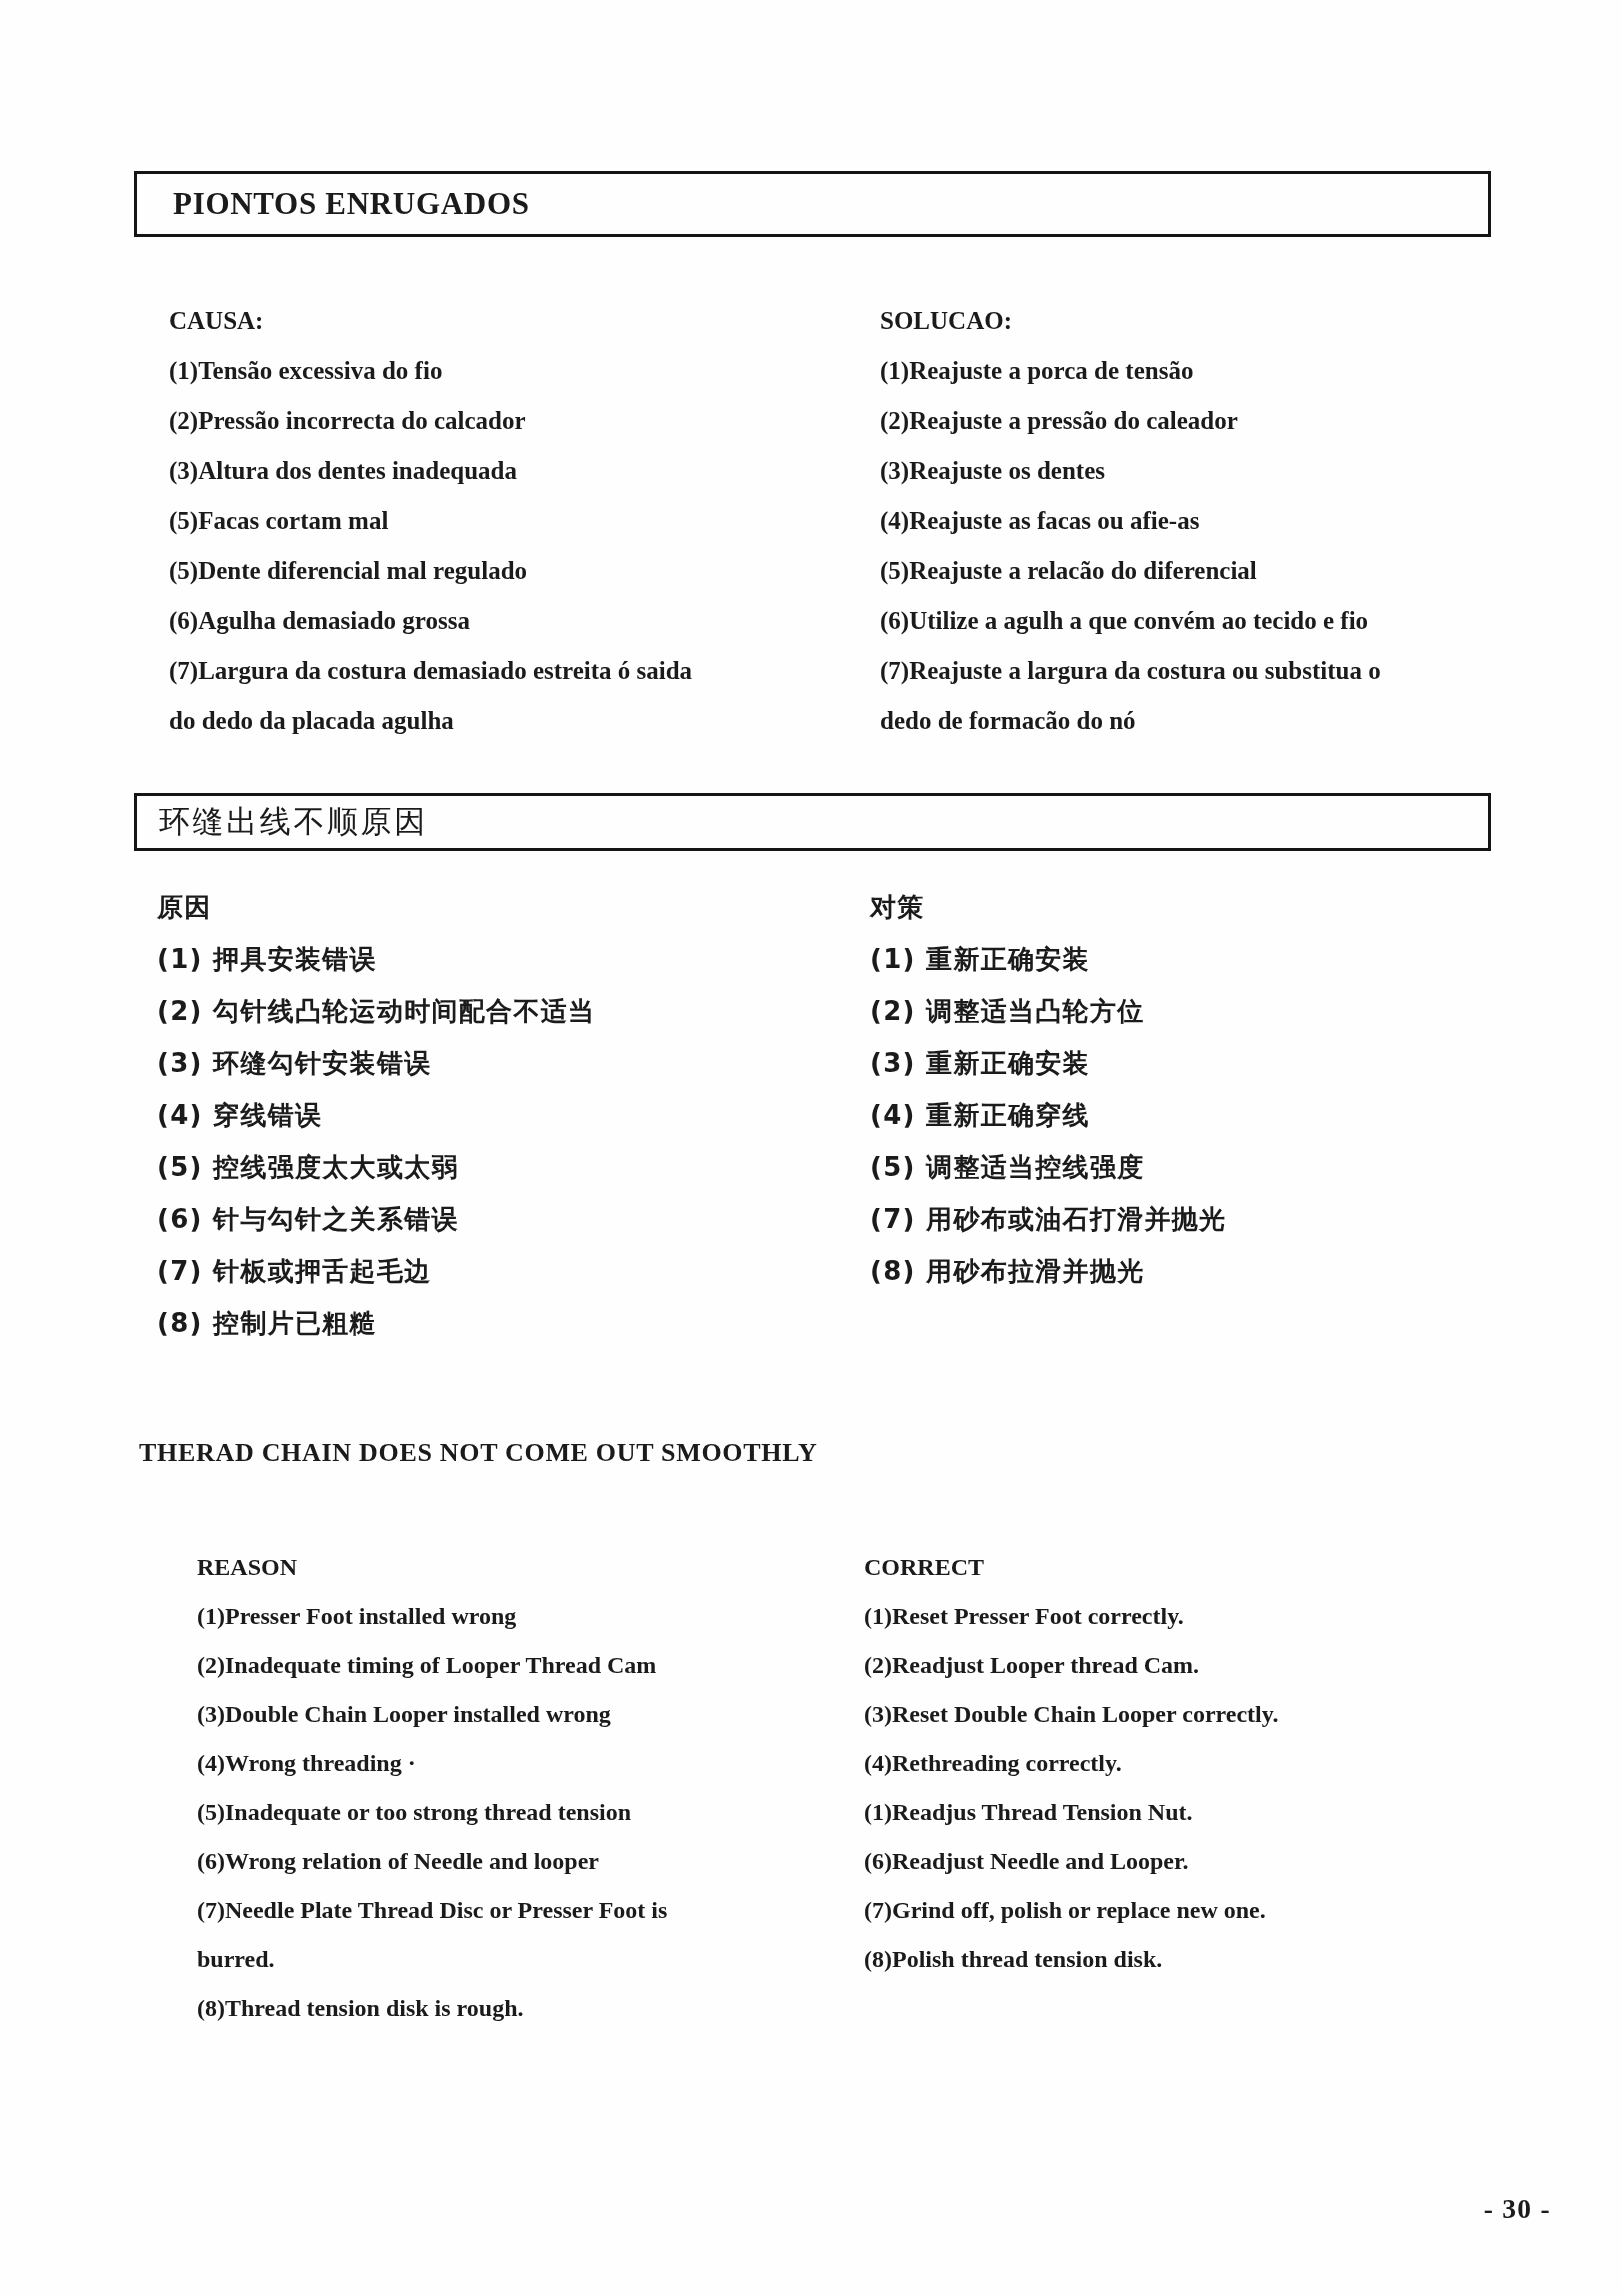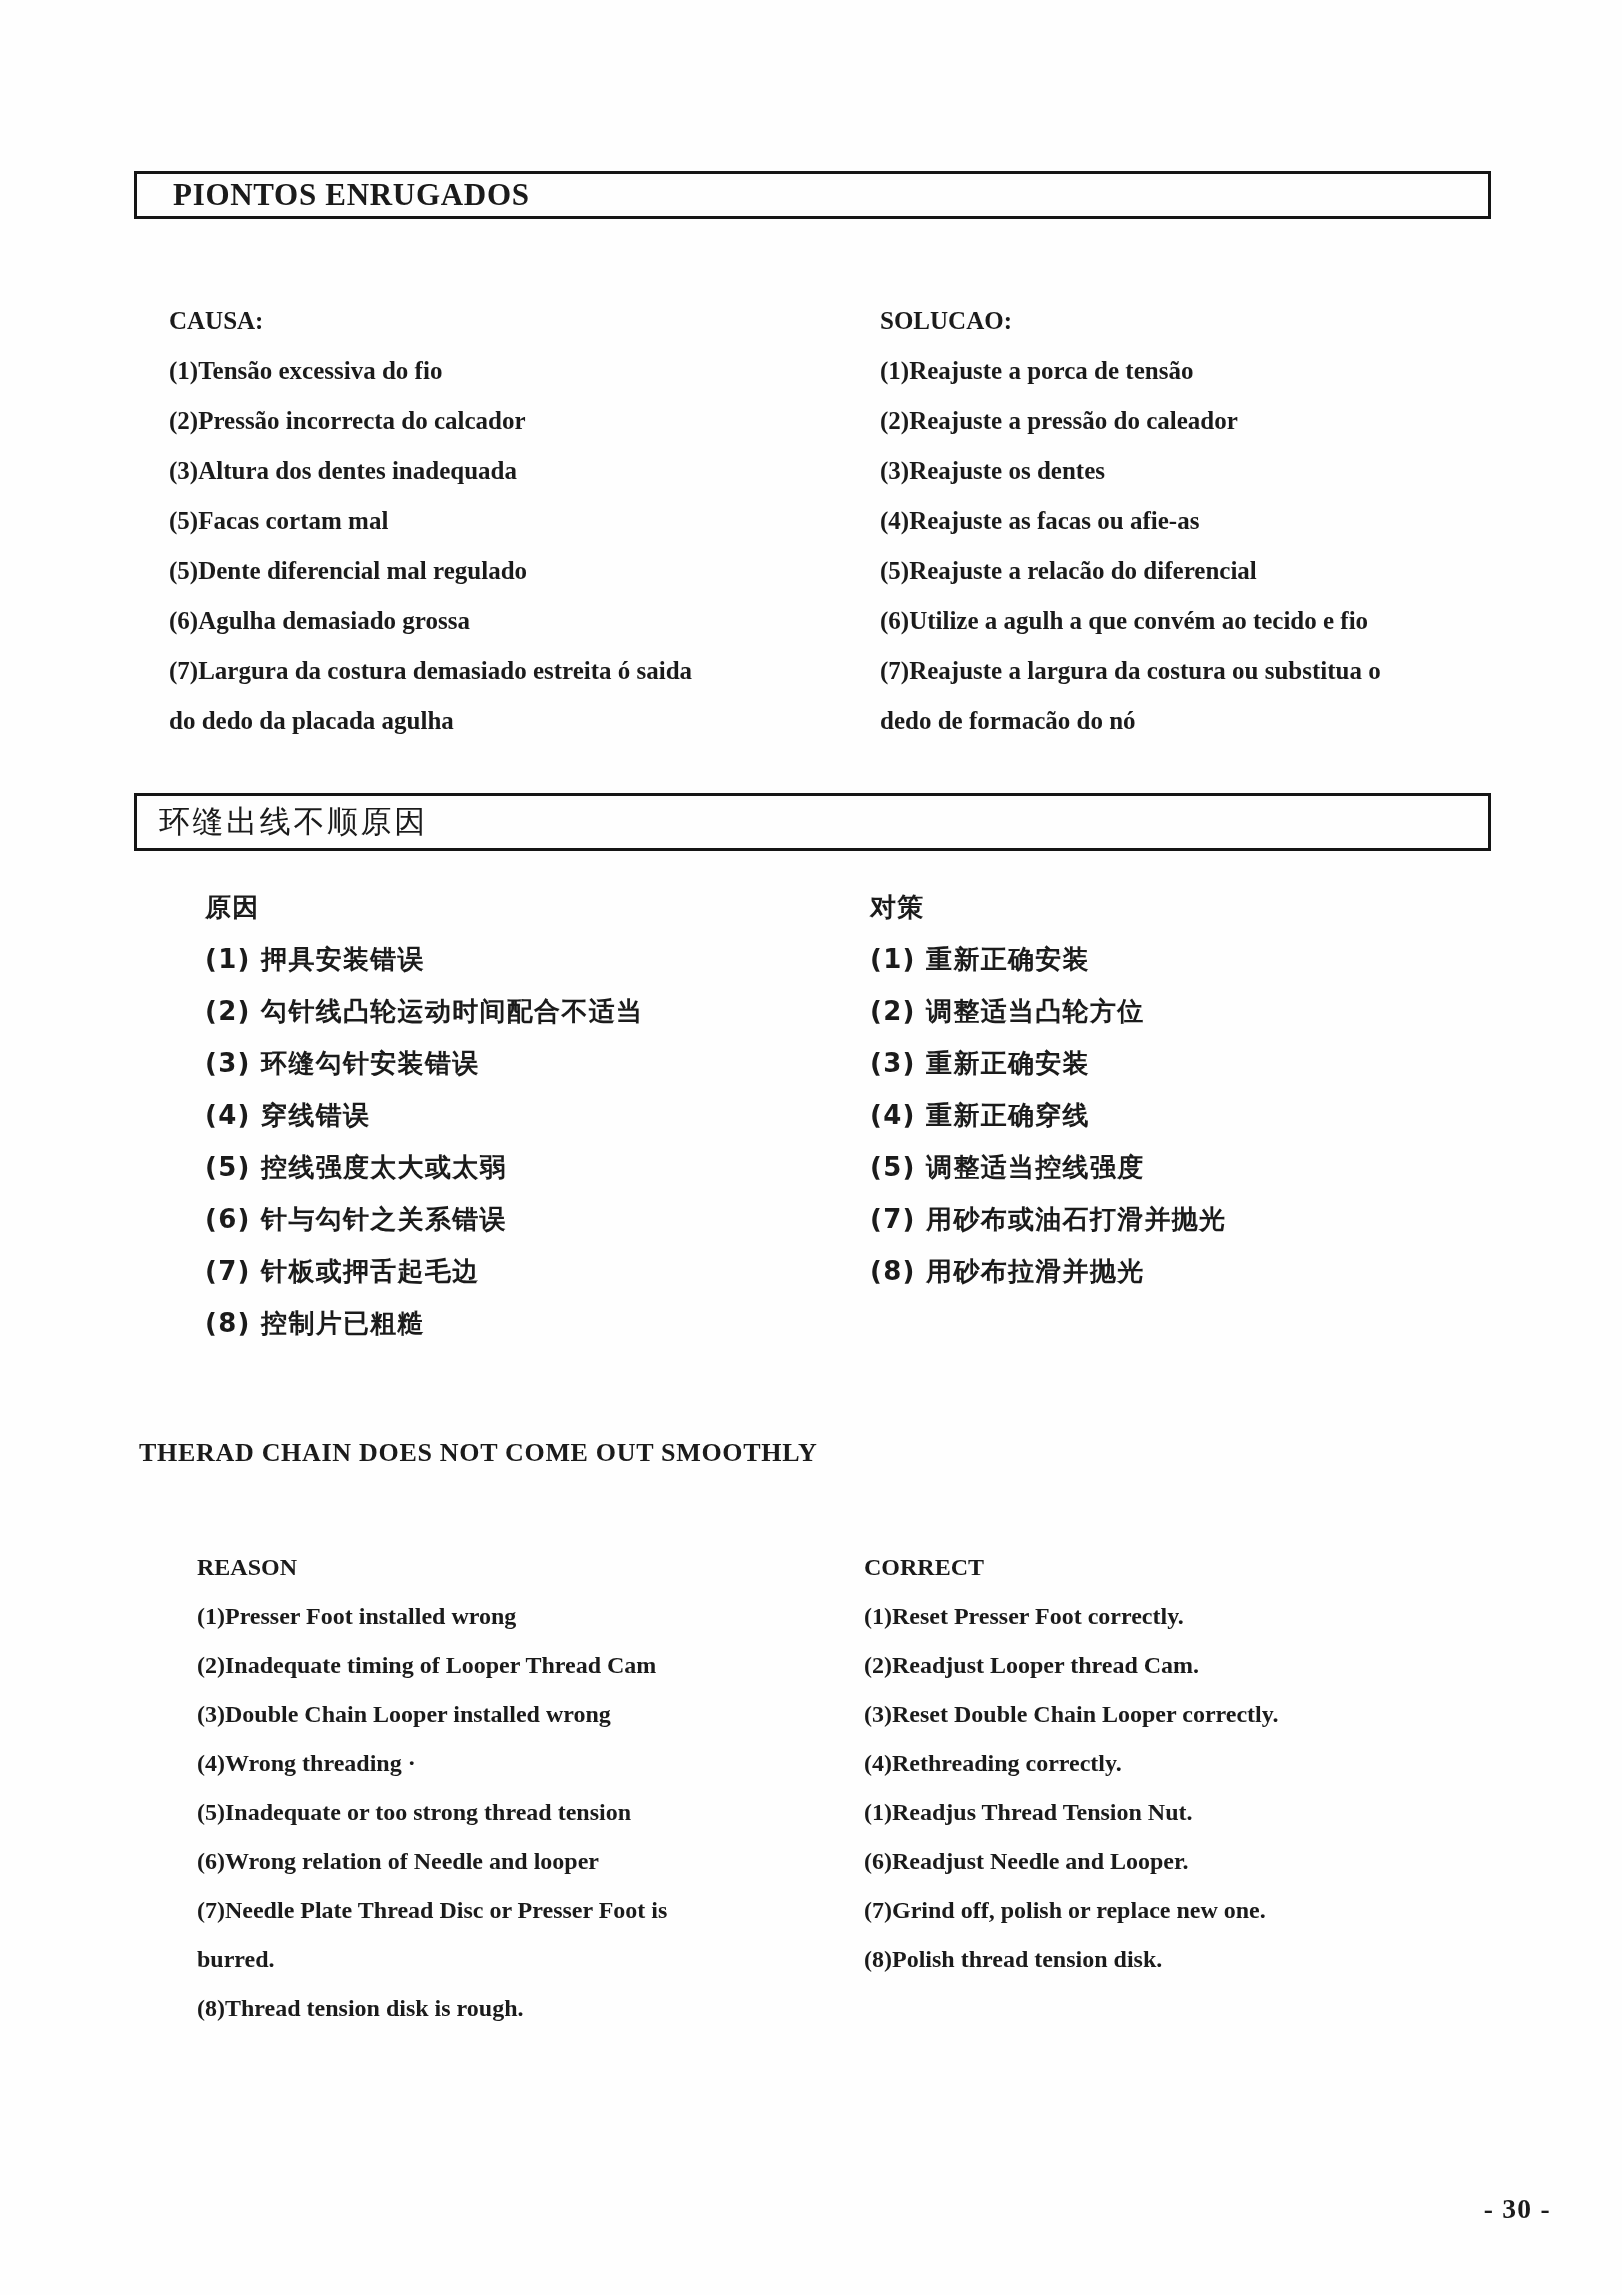--- a/index.html
+++ b/index.html
@@ -19,21 +19,21 @@
   .title-box {
     position: absolute;
     left: 134px;
     width: 1357px;
     border: 3.9px solid #151515;
     background: #fefefe;
     display: flex;
     align-items: center;
     box-sizing: border-box;
   }
-  #box-pt { top: 171px; height: 48px; }
+  #box-pt { top: 171px; height: 66px; }
   #box-pt .title-text {
     font-family: "Liberation Serif", serif;
     font-weight: bold;
     font-size: 31px;
     letter-spacing: 0.7px;
     padding-left: 36px;
   }
   #box-zh { top: 793px; height: 58px; }
   #box-zh .title-text {
     font-family: "DejaVu Sans", sans-serif;
@@ -67,21 +67,21 @@
   }
   #pt-left  { left: 169px;  top: 296px; width: 700px; }
   #pt-right { left: 880px; top: 296px; width: 726px; }
   .zh .line {
     height: 52px;
     font-family: "DejaVu Sans", sans-serif;
     font-weight: bold;
     font-size: 26px;
     letter-spacing: 1.3px;
   }
-  #zh-left  { left: 157px;  top: 881px; width: 700px; margin-left: 48px; }
+  #zh-left  { left: 157px;  top: 881px; width: 700px; }
   #zh-right { left: 870px; top: 881px; width: 733px; }
   .en .line {
     height: 49px;
     font-family: "Liberation Serif", serif;
     font-weight: bold;
     font-size: 24px;
   }
   #en-left  { left: 157px;  top: 1543px; width: 707px; margin-left: 40px; }
   #en-right { left: 864px; top: 1543px; width: 739px; }
   

